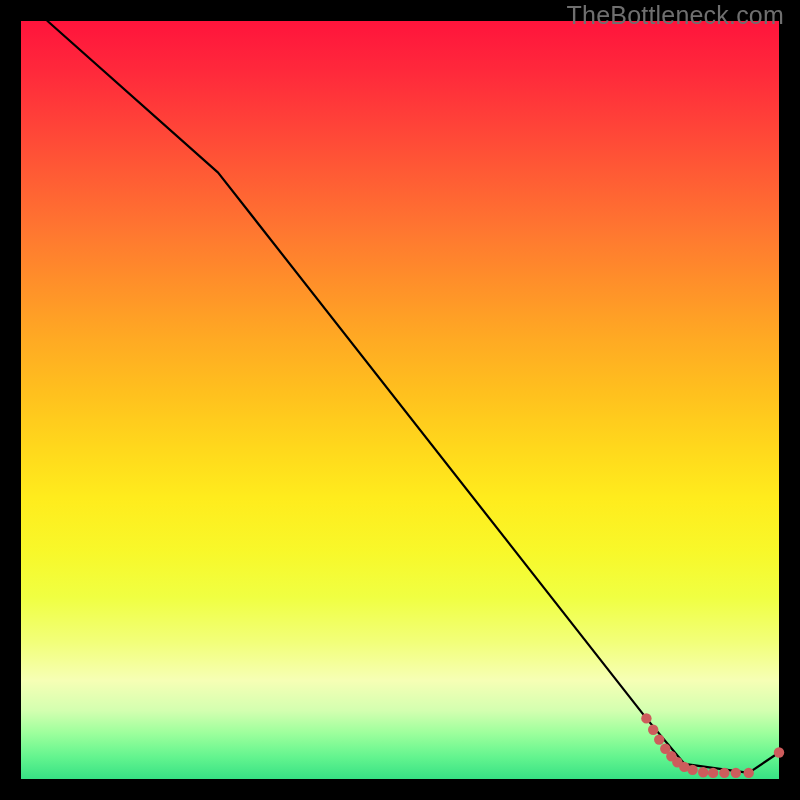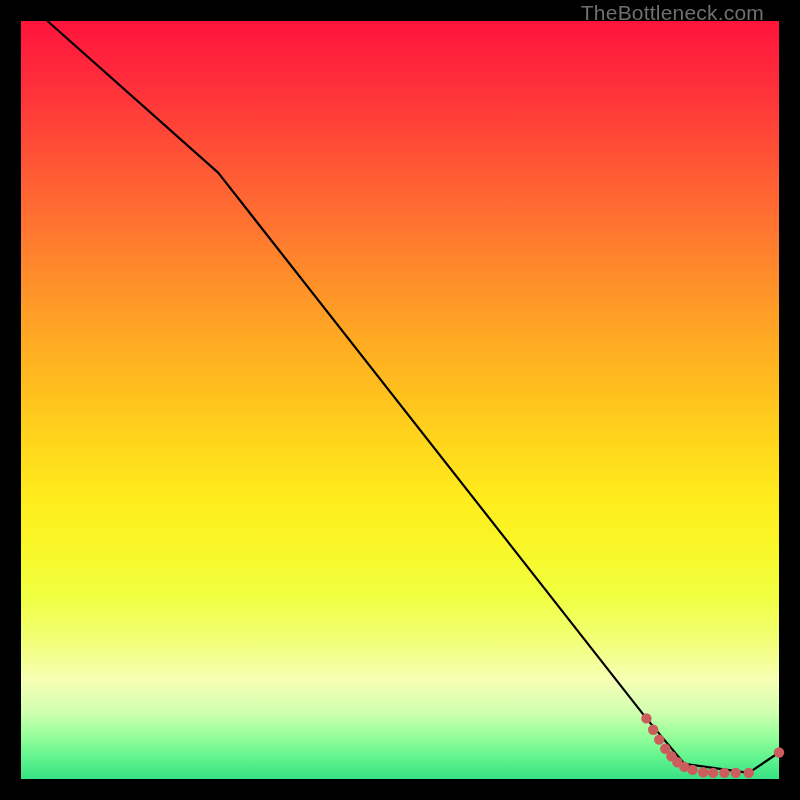--- a/index.html
+++ b/index.html
@@ -34,23 +34,23 @@
       #f6ffb5 87%,
       #d3ffb0 91%,
       #9cff9c 94%,
       #65f58f 97%,
       #37e184 100%
     );
   }
   .watermark {
     position: absolute;
     top: 1px;
-    right: 36px;
+    right: 16px;
     color: #6f6f6f;
-    font-size: 21px;
+    font-size: 25px;
     letter-spacing: 0.2px;
     font-weight: 500;
   }
   svg.plot {
     position: absolute;
     left: 21px;
     top: 21px;
     width: 758px;
     height: 758px;
     overflow: visible;

